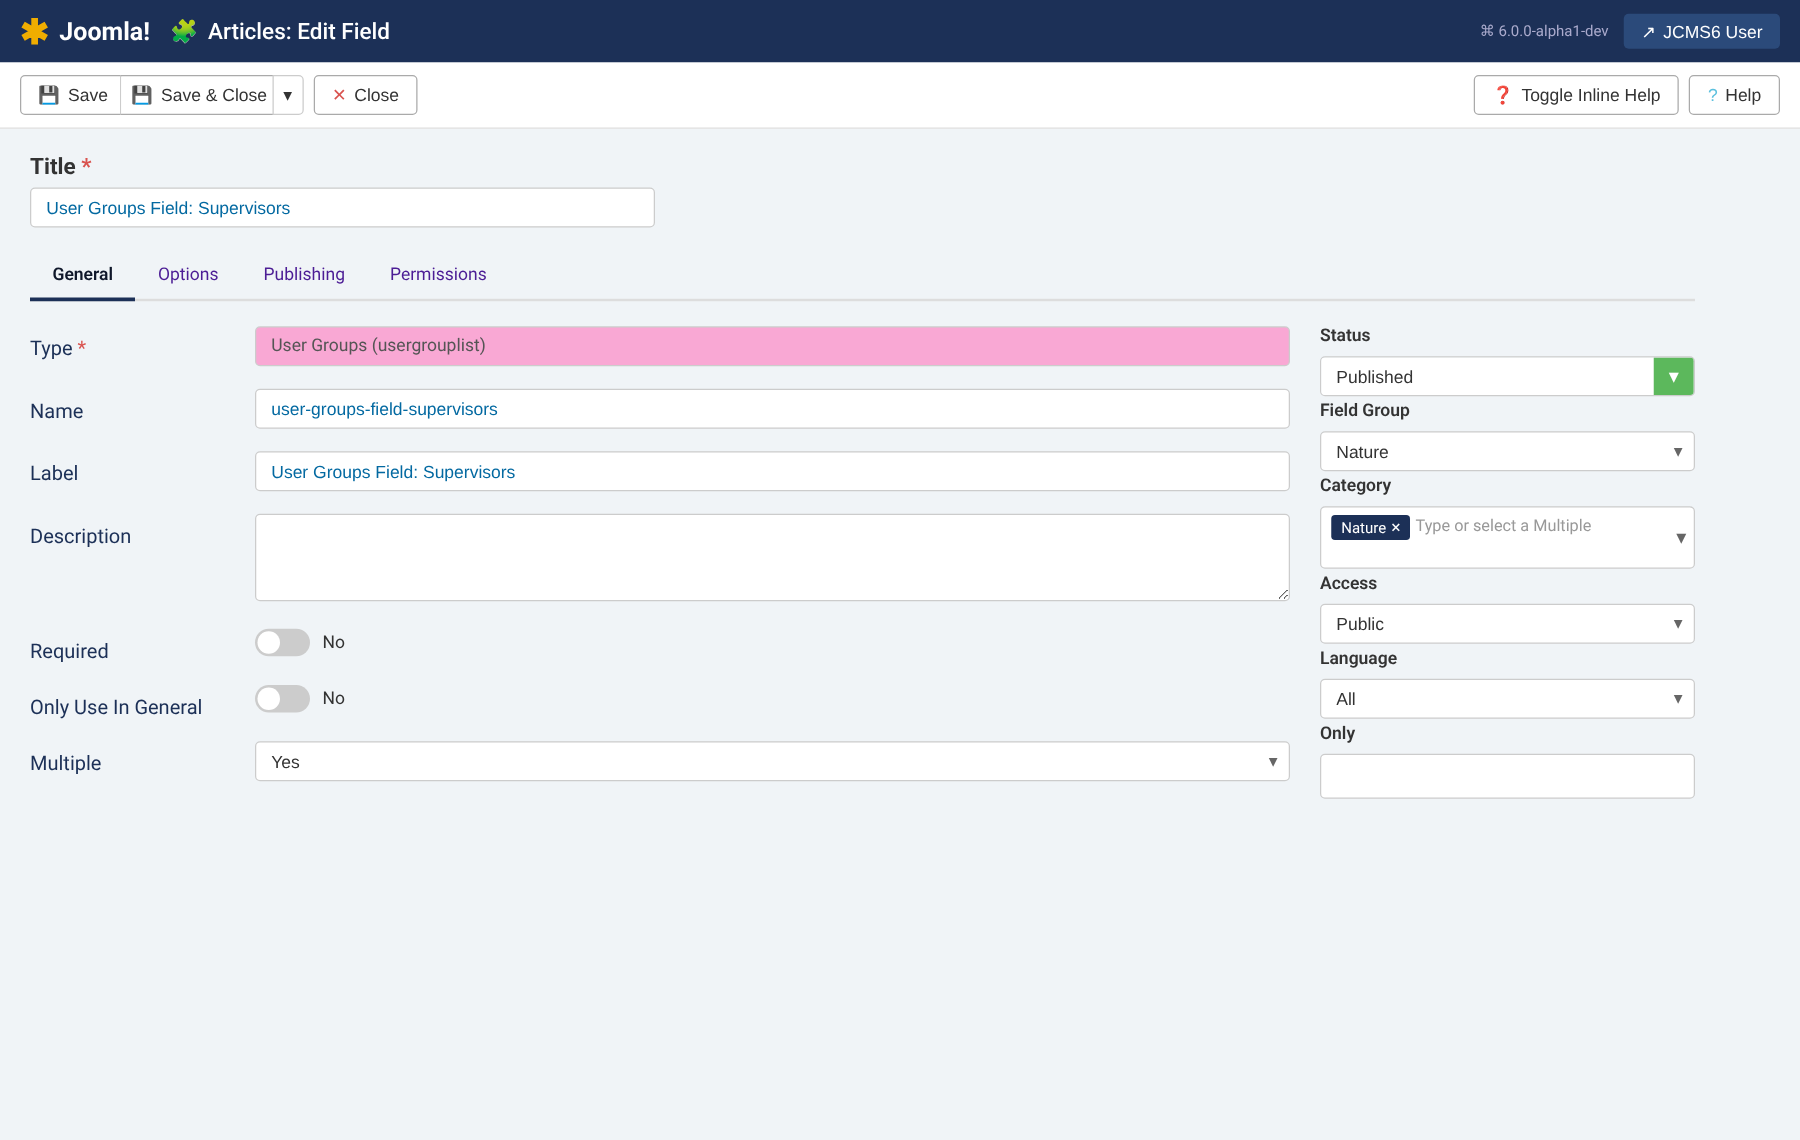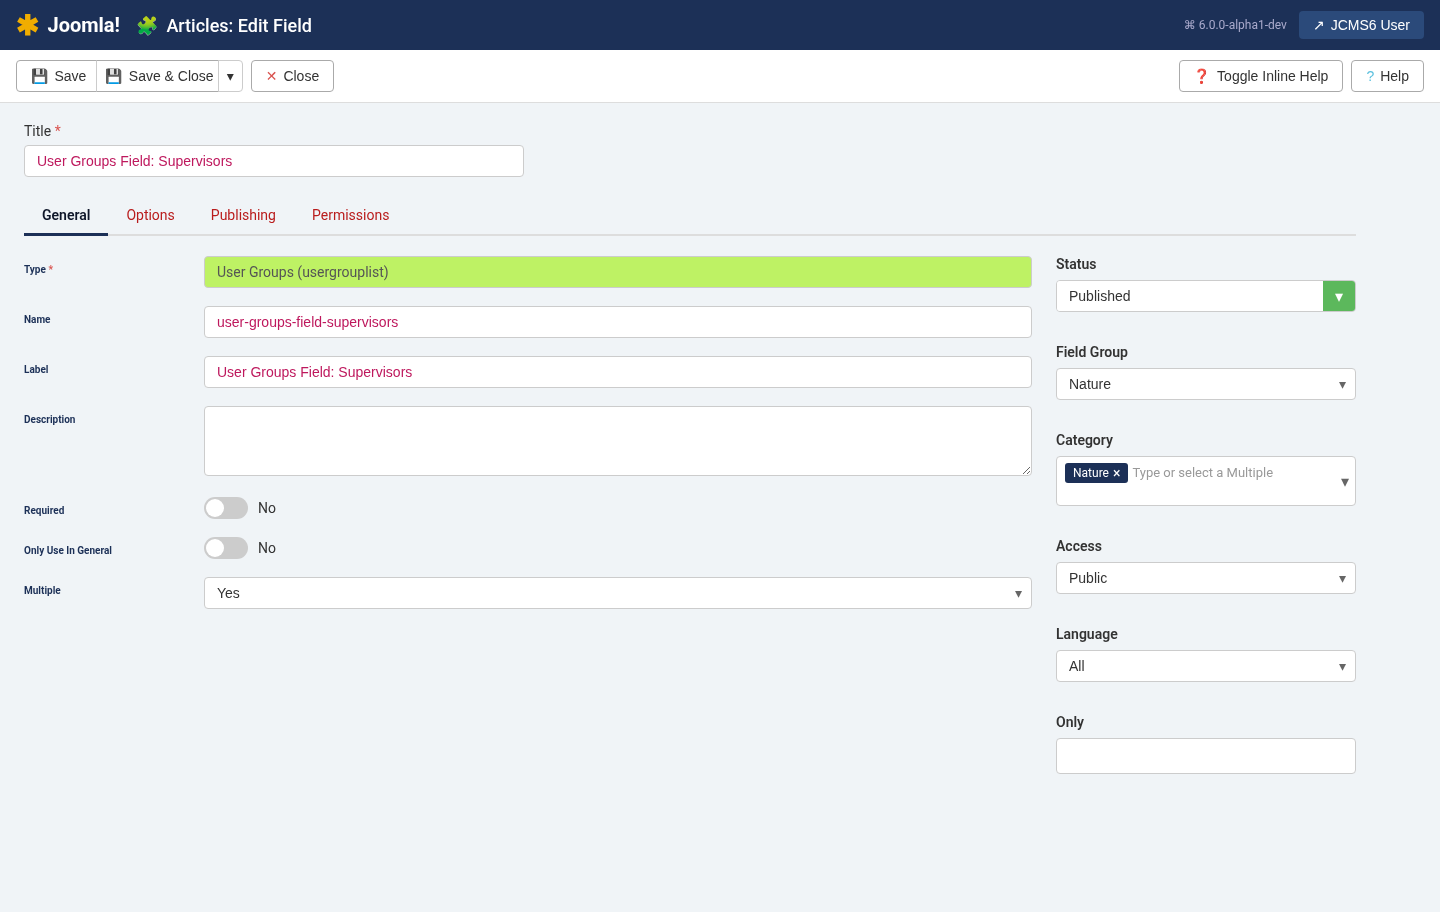--- a/index.html
+++ b/index.html
@@ -72,44 +72,44 @@
     .btn-help { border-color: #aaa; }
     .btn-toggle-help { border-color: #aaa; }
 
     
     .main-content {
       padding: 20px 24px;
       max-width: 1380px;
     }
 
     .field-title-section { margin-bottom: 20px; }
-    .field-label { font-size: 14px; font-weight: 400; margin-bottom: 6px; color: #333; }
+    .field-label { font-size: 18px; font-weight: 700; margin-bottom: 6px; color: #333; }
     .field-label .required { color: #d9534f; }
     .form-control {
       width: 100%;
       padding: 7px 12px;
       border: 1px solid #ccc;
       border-radius: 4px;
       font-size: 14px;
-      color: #be185d;
+      color: #0369a1;
       background: #fff;
     }
     .title-input { max-width: 500px; }
 
     
     .tabs {
       display: flex;
       border-bottom: 2px solid #ddd;
       margin-bottom: 20px;
     }
     .tab {
       padding: 10px 18px;
       cursor: pointer;
       font-size: 14px;
-      color: #b91c1c;
+      color: #4c1d95;
       border-bottom: 3px solid transparent;
       margin-bottom: -2px;
     }
     .tab.active {
       color: #0f172a;
       border-bottom: 3px solid #1c3057;
       font-weight: 600;
     }
 
     
@@ -123,31 +123,31 @@
     
     .form-row {
       display: flex;
       align-items: flex-start;
       margin-bottom: 18px;
     }
     .form-row-label {
       width: 180px;
       flex-shrink: 0;
       padding-top: 8px;
-      font-size: 10px;
+      font-size: 16px;
       color: #1c3057;
-      font-weight: 700;
+      font-weight: 400;
     }
     .form-row-label .required { color: #d9534f; }
     .form-row-control { flex: 1; }
 
     .type-display {
       width: 100%;
       padding: 7px 12px;
-      background: #bef264;
+      background: #f9a8d4;
       border: 1px solid #ccc;
       border-radius: 4px;
       font-size: 14px;
       color: #555;
     }
 
     textarea.form-control { resize: vertical; min-height: 70px; }
 
     
     .toggle-row { display: flex; align-items: center; gap: 10px; }
@@ -191,21 +191,21 @@
     .select-arrow {
       position: absolute;
       right: 10px;
       top: 50%;
       transform: translateY(-50%);
       pointer-events: none;
       color: #666;
     }
 
     
-    .sidebar-section { margin-bottom: 32px; }
+    .sidebar-section { margin-bottom: 4px; }
     .sidebar-label { font-size: 14px; font-weight: 600; color: #333; margin-bottom: 8px; }
 
     
     .status-control {
       display: flex;
       border: 1px solid #ccc;
       border-radius: 4px;
       overflow: hidden;
     }
     .status-select {

